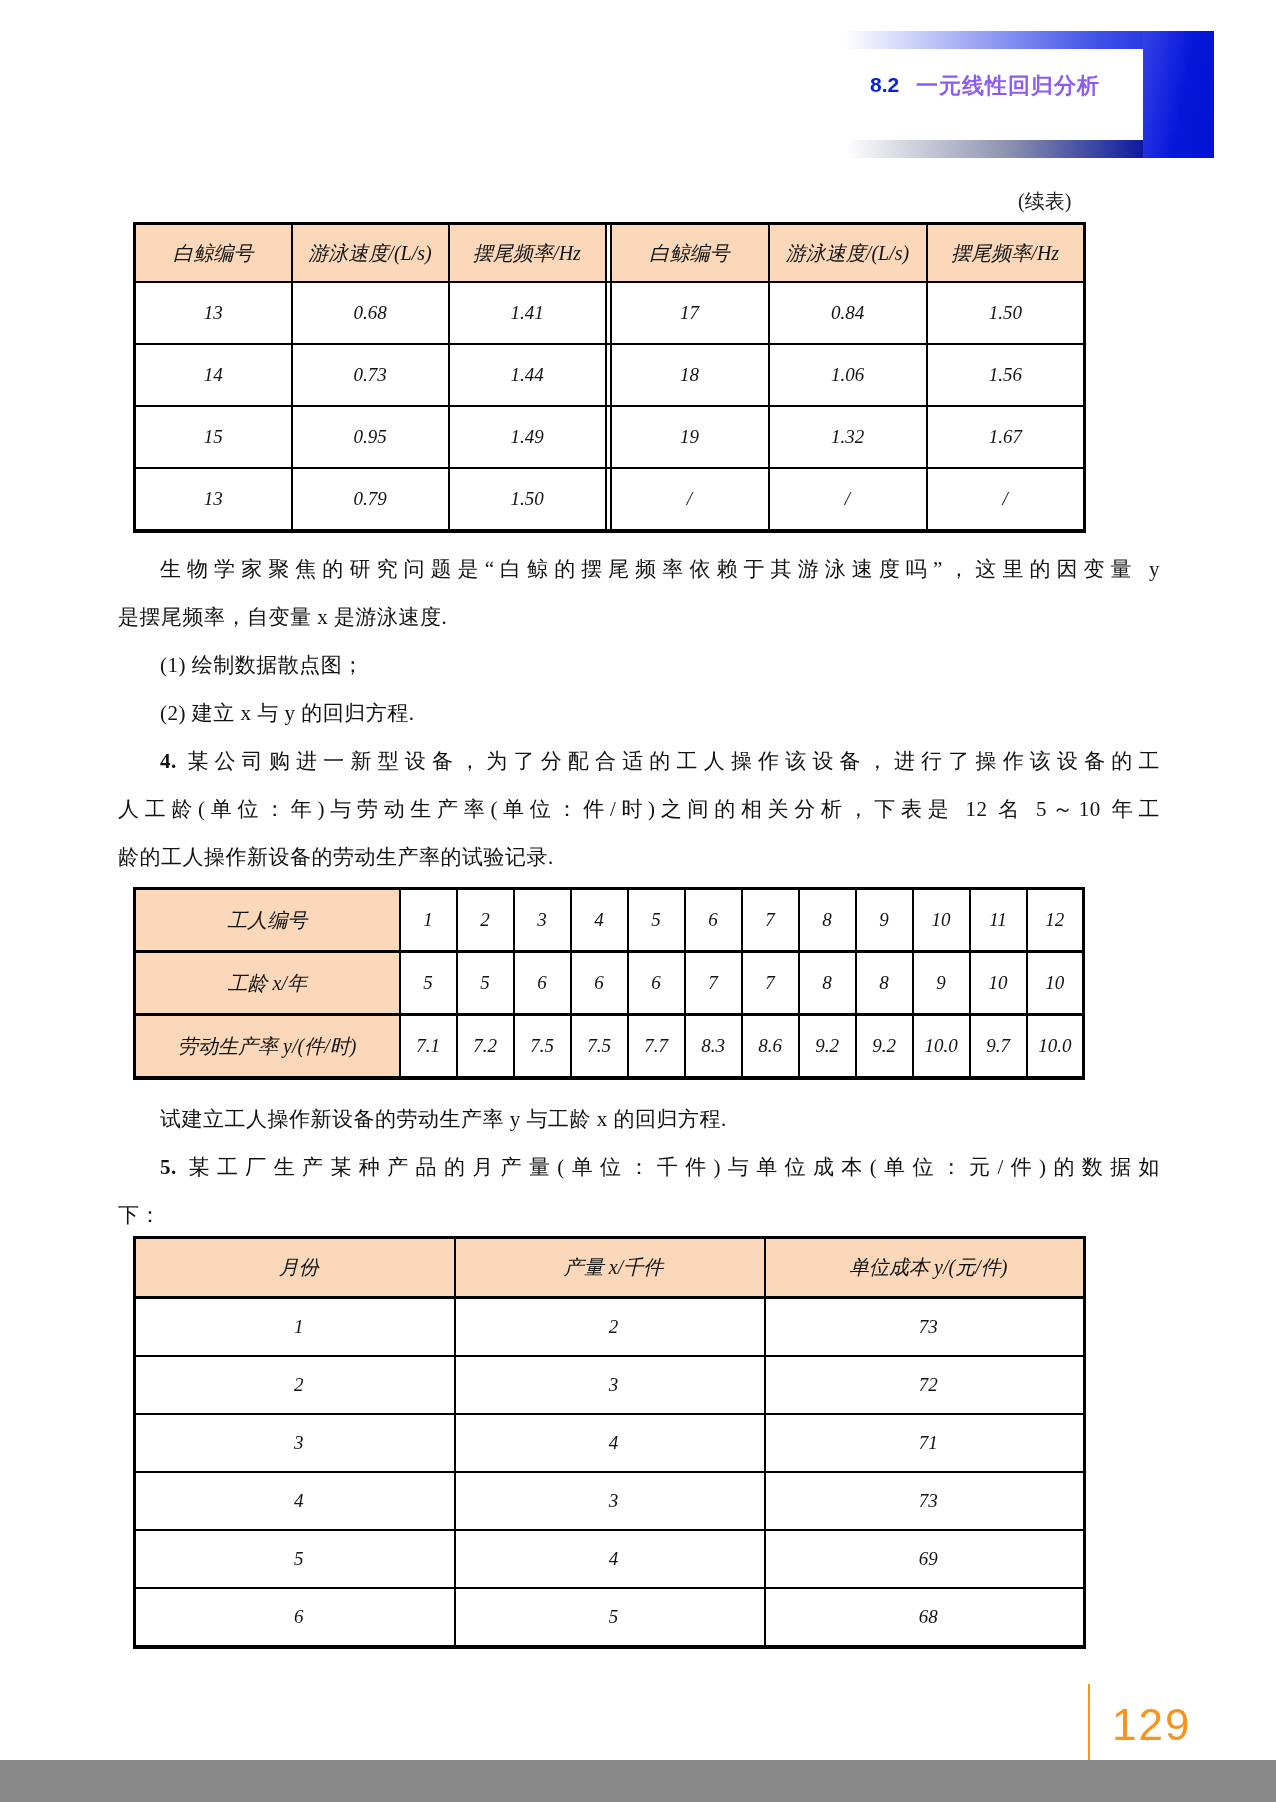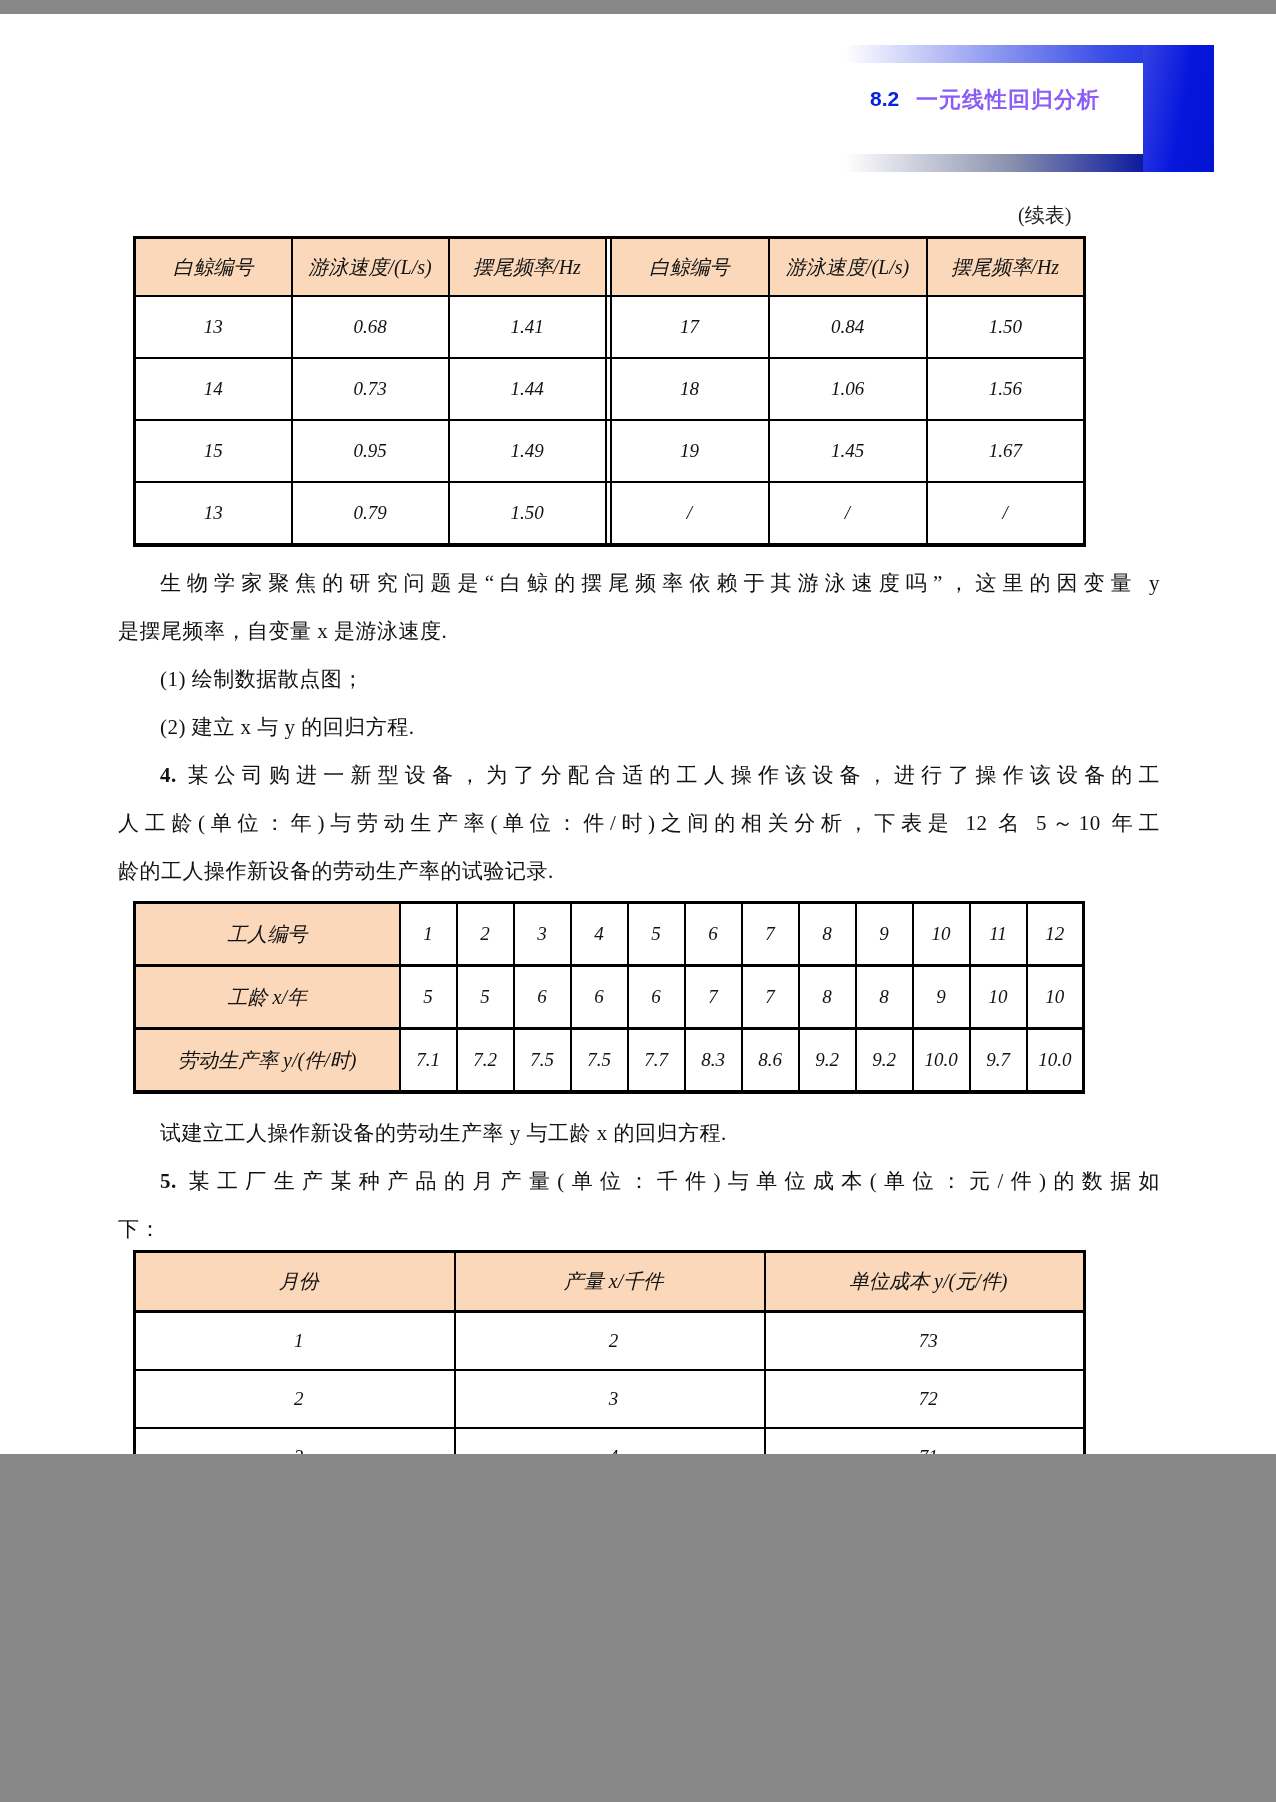--- a/index.html
+++ b/index.html
@@ -1,16 +1,16 @@
 <!DOCTYPE html>
 <html><head>
 <meta charset="utf-8">
 <style>
   html,body{margin:0;padding:0;background:#888;}
-  .page{position:relative;width:1276px;height:1440px;background:#ffffff;margin:14px auto;
+  .page{position:relative;width:1276px;height:1760px;background:#ffffff;margin:0 auto;
         font-family:"Liberation Serif","DejaVu Serif",serif;color:#121212;overflow:hidden;}
 
   
   .hdr-band-top{position:absolute;left:845px;top:31px;width:368px;height:18px;
       background:linear-gradient(to right,rgba(255,255,255,0),rgba(26,48,226,.85) 70%,#0a1ade);}
   .hdr-block{position:absolute;left:1143px;top:31px;width:71px;height:127px;
       background:linear-gradient(100deg,#3542e4 0%,#0617dc 55%,#0113d2 100%);}
   .hdr-band-bottom{position:absolute;left:845px;top:140px;width:298px;height:18px;
       background:linear-gradient(to right,rgba(255,255,255,0),rgba(90,100,140,.7) 55%,#0d1a9e);}
   .hdr-num{position:absolute;left:870px;top:73px;font:bold 21px "Liberation Sans",sans-serif;color:#0822e0;}
@@ -107,21 +107,21 @@
       <td>18</td>
       <td>1.06</td>
       <td>1.56</td>
     </tr>
     <tr>
       <td>15</td>
       <td>0.95</td>
       <td>1.49</td>
       <td class="sp"></td>
       <td>19</td>
-      <td>1.45</td>
+      <td>1.32</td>
       <td>1.67</td>
     </tr>
     <tr>
       <td>13</td>
       <td>0.79</td>
       <td>1.50</td>
       <td class="sp"></td>
       <td>/</td>
       <td>/</td>
       <td>/</td>

